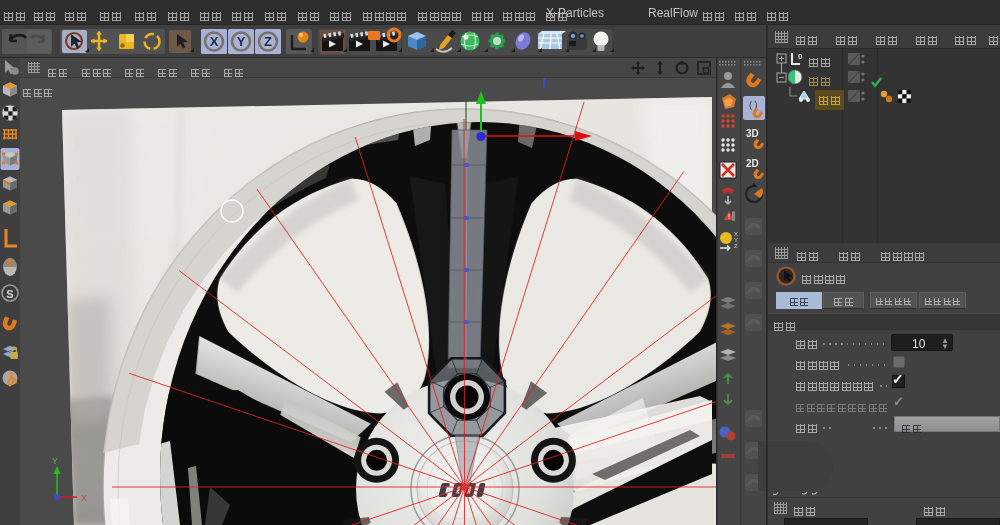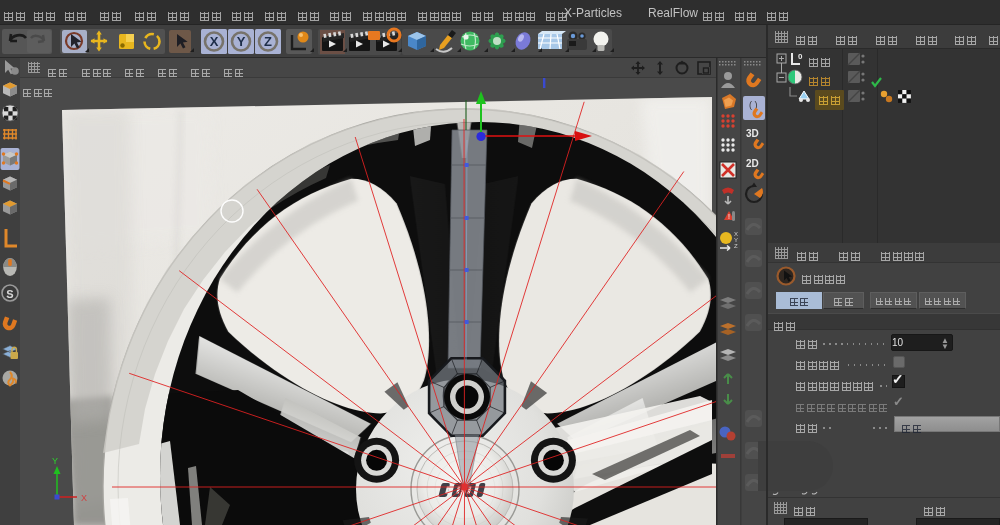--- a/index.html
+++ b/index.html
@@ -26,21 +26,21 @@
     <span class="abs" style="left:199px;top:7px;color:#c2c2c2"><i class="cj lab" style="width:9px;height:9px"></i><i class="cj lab" style="width:9px;height:9px"></i></span>
     <span class="abs" style="left:231px;top:7px;color:#c2c2c2"><i class="cj lab" style="width:9px;height:9px"></i><i class="cj lab" style="width:9px;height:9px"></i></span>
     <span class="abs" style="left:264px;top:7px;color:#c2c2c2"><i class="cj lab" style="width:9px;height:9px"></i><i class="cj lab" style="width:9px;height:9px"></i></span>
     <span class="abs" style="left:297px;top:7px;color:#c2c2c2"><i class="cj lab" style="width:9px;height:9px"></i><i class="cj lab" style="width:9px;height:9px"></i></span>
     <span class="abs" style="left:329px;top:7px;color:#c2c2c2"><i class="cj lab" style="width:9px;height:9px"></i><i class="cj lab" style="width:9px;height:9px"></i></span>
     <span class="abs" style="left:362px;top:7px;color:#c2c2c2"><i class="cj lab" style="width:9px;height:9px"></i><i class="cj lab" style="width:9px;height:9px"></i><i class="cj lab" style="width:9px;height:9px"></i><i class="cj lab" style="width:9px;height:9px"></i></span>
     <span class="abs" style="left:417px;top:7px;color:#c2c2c2"><i class="cj lab" style="width:9px;height:9px"></i><i class="cj lab" style="width:9px;height:9px"></i><i class="cj lab" style="width:9px;height:9px"></i><i class="cj lab" style="width:9px;height:9px"></i></span>
     <span class="abs" style="left:471px;top:7px;color:#c2c2c2"><i class="cj lab" style="width:9px;height:9px"></i><i class="cj lab" style="width:9px;height:9px"></i></span>
     <span class="abs" style="left:502px;top:7px;color:#c2c2c2"><i class="cj lab" style="width:9px;height:9px"></i><i class="cj lab" style="width:9px;height:9px"></i><i class="cj lab" style="width:9px;height:9px"></i></span>
     <span class="abs" style="left:545px;top:7px;color:#c2c2c2"><i class="cj lab" style="width:9px;height:9px"></i><i class="cj lab" style="width:9px;height:9px"></i></span>
-    <span class="abs" style="left:564px;top:6px;font-size:12px;color:#c2c2c2">X-Particles</span>
+    <span class="abs" style="left:546px;top:6px;font-size:12px;color:#c2c2c2">X-Particles</span>
     <span class="abs" style="left:648px;top:6px;font-size:12px;color:#c2c2c2">RealFlow</span>
     <span class="abs" style="left:702px;top:7px;color:#c2c2c2"><i class="cj lab" style="width:9px;height:9px"></i><i class="cj lab" style="width:9px;height:9px"></i></span>
     <span class="abs" style="left:734px;top:7px;color:#c2c2c2"><i class="cj lab" style="width:9px;height:9px"></i><i class="cj lab" style="width:9px;height:9px"></i></span>
     <span class="abs" style="left:766px;top:7px;color:#c2c2c2"><i class="cj lab" style="width:9px;height:9px"></i><i class="cj lab" style="width:9px;height:9px"></i></span>
   </div>
 <svg class="abs" style="left:0;top:25px" width="766" height="33" viewBox="0 0 766 33" xmlns="http://www.w3.org/2000/svg">
     <rect width="766" height="33" fill="#3f3f3f"></rect>
     <rect x="2" y="4" width="50" height="25" rx="2" fill="#565656"></rect>
     <path d="M 10,16 C 12,10 22,8 26,13 M 10,16 l 1,-7 m -1,7 l 7,0" stroke="#1b1b1b" stroke-width="2.6" fill="none"></path>
     <rect x="27" y="5" width="24" height="23" rx="2" fill="#5d5d5d"></rect>
@@ -653,21 +653,21 @@
     <div class="abs" style="left:8px;top:49px;width:46px;height:17px;background:#a9bcd6;text-align:center;line-height:17px"><i class="cj dk" style="width:8px;height:8px"></i><i class="cj dk" style="width:8px;height:8px"></i></div>
     <div class="abs" style="left:55px;top:49px;width:41px;height:17px;background:#525252;border:1px solid #5e5e5e;border-bottom-color:#2e2e2e;text-align:center;line-height:15px"><i class="cj lab" style="width:8px;height:8px"></i><i class="cj lab" style="width:8px;height:8px"></i></div>
     <div class="abs" style="left:102px;top:49px;width:47px;height:17px;background:#525252;border:1px solid #5e5e5e;border-bottom-color:#2e2e2e;text-align:center;line-height:15px"><i class="cj lab" style="width:7px;height:7px"></i><i class="cj lab" style="width:7px;height:7px"></i><i class="cj lab" style="width:7px;height:7px"></i><i class="cj lab" style="width:7px;height:7px"></i></div>
     <div class="abs" style="left:151px;top:49px;width:47px;height:17px;background:#525252;border:1px solid #5e5e5e;border-bottom-color:#2e2e2e;text-align:center;line-height:15px"><i class="cj lab" style="width:7px;height:7px"></i><i class="cj lab" style="width:7px;height:7px"></i><i class="cj lab" style="width:7px;height:7px"></i><i class="cj lab" style="width:7px;height:7px"></i></div>
     <div class="abs" style="left:0;top:70px;width:232px;height:17px;background:#373737;border-top:1px solid #4a4a4a;border-bottom:1px solid #303030">
       <span class="abs" style="left:5px;top:3px"><i class="cj lab" style="width:9px;height:9px"></i><i class="cj lab" style="width:9px;height:9px"></i></span>
     </div>
     <div class="abs" style="left:27px;top:92px"><i class="cj lab" style="width:9px;height:9px"></i><i class="cj lab" style="width:9px;height:9px"></i></div>
     <span class="abs" style="left:55px;top:100px;width:65px;height:2px;background-image:repeating-linear-gradient(90deg,#8a8a8a 0 1.5px,transparent 1.5px 6px)"></span>
     <div class="abs" style="left:123px;top:91px;width:62px;height:17px;background:#1e1e1e;border:1px solid #171717;border-radius:2px">
-      <span class="abs" style="left:0;top:2px;font-size:10px;color:#e0e0e0">10</span>
+      <span class="abs" style="left:20px;top:2px;font-size:12px;color:#e0e0e0">10</span>
       <span class="abs" style="right:3px;top:1px;font-size:8px;color:#999">▲</span>
       <span class="abs" style="right:3px;top:7px;font-size:8px;color:#999">▼</span>
     </div>
     <div class="abs" style="left:27px;top:113px"><i class="cj lab" style="width:9px;height:9px"></i><i class="cj lab" style="width:9px;height:9px"></i><i class="cj lab" style="width:9px;height:9px"></i><i class="cj lab" style="width:9px;height:9px"></i></div>
     <span class="abs" style="left:80px;top:121px;width:40px;height:2px;background-image:repeating-linear-gradient(90deg,#8a8a8a 0 1.5px,transparent 1.5px 6px)"></span>
     <div class="abs" style="left:125px;top:113px;width:12px;height:12px;background:#6a6a6a;border-radius:2px;border:1px solid #555"></div>
     <div class="abs" style="left:27px;top:134px"><i class="cj lab" style="width:9px;height:9px"></i><i class="cj lab" style="width:9px;height:9px"></i><i class="cj lab" style="width:9px;height:9px"></i><i class="cj lab" style="width:9px;height:9px"></i><i class="cj lab" style="width:9px;height:9px"></i><i class="cj lab" style="width:9px;height:9px"></i><i class="cj lab" style="width:9px;height:9px"></i></div>
     <span class="abs" style="left:112px;top:142px;width:10px;height:2px;background-image:repeating-linear-gradient(90deg,#8a8a8a 0 1.5px,transparent 1.5px 6px)"></span>
     <div class="abs" style="left:124px;top:132px;width:13px;height:13px;background:#1e1e1e;border:1px solid #141414"></div>
     <span class="abs" style="left:124px;top:128px;font-size:14px;font-weight:bold;color:#f0f0f0">✓</span>

